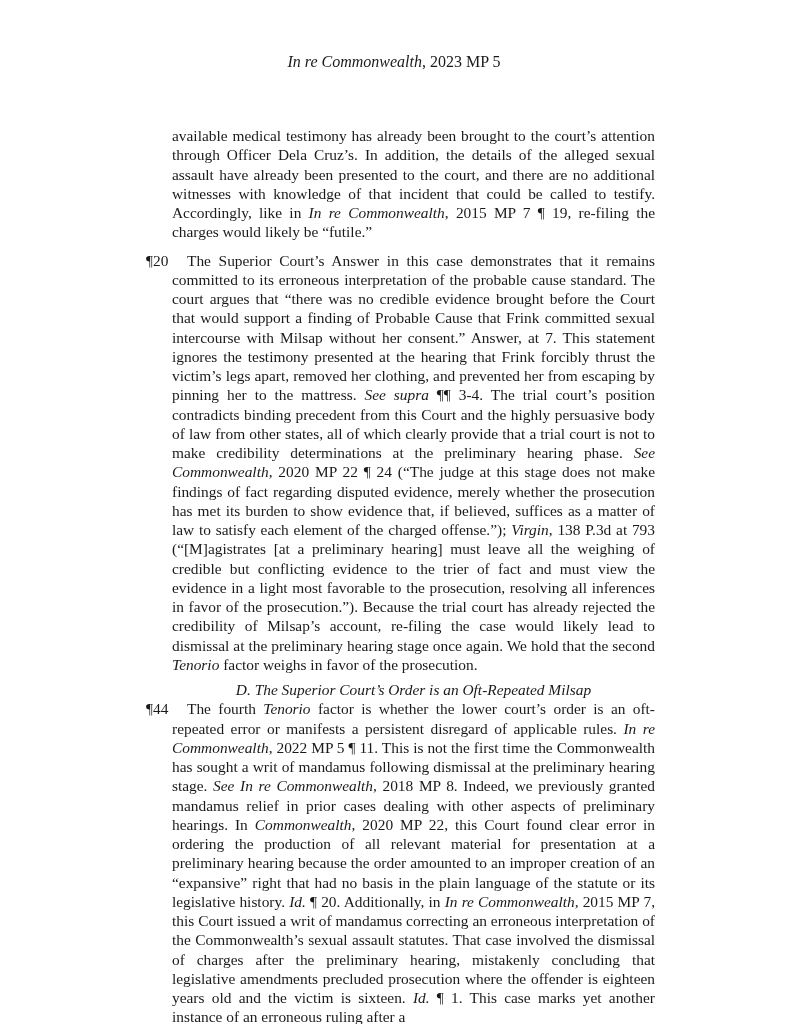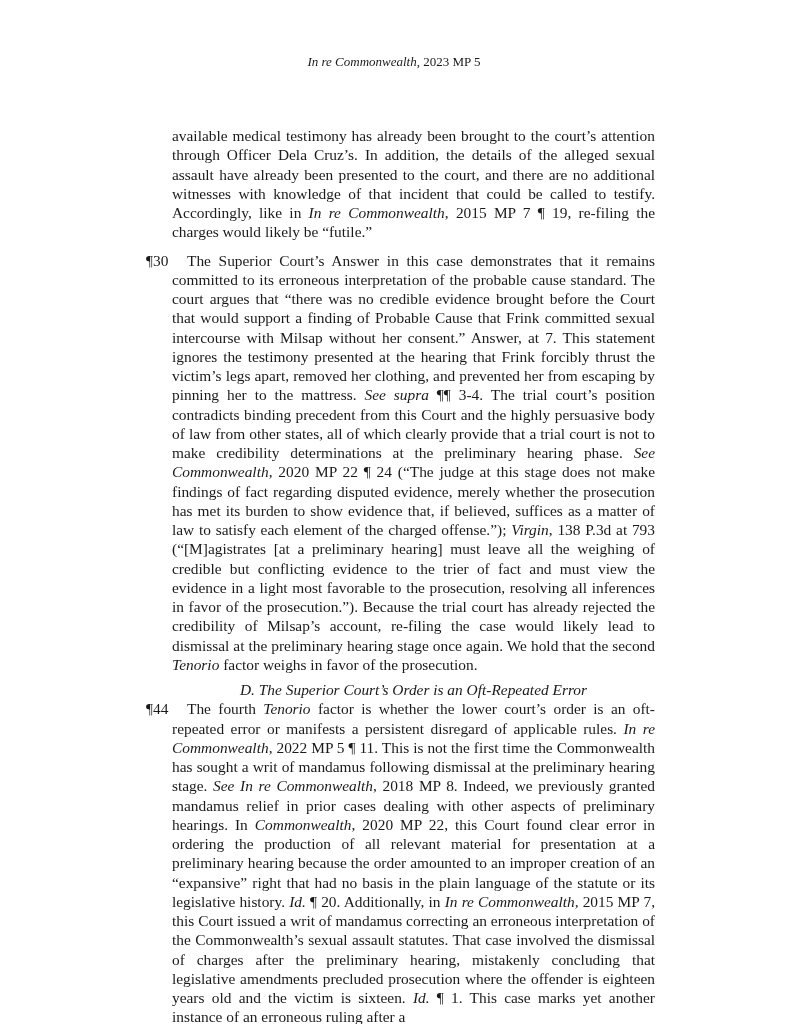--- a/index.html
+++ b/index.html
@@ -14,21 +14,21 @@
     overflow: hidden;
     font-family: "Liberation Serif", "DejaVu Serif", serif;
     color: #1a1a1a;
   }
   .header {
     position: absolute;
     top: 53px;
     left: 0;
     width: 788px;
     text-align: center;
-    font-size: 13px;
+    font-size: 16px;
     line-height: 18px;
   }
   .body-text {
     position: absolute;
     top: 114px;
     left: 172px;
     width: 483px;
     font-size: 15.4px;
     line-height: 19.25px;
     margin-top: 12px;
@@ -61,23 +61,23 @@
 <body>
 
 <div class="header">
   <i>In re Commonwealth</i><span>, 2023 MP 5</span>
 </div>
 
 <div class="body-text">
   <p class="para"><span>available medical testimony has already been brought to the court’s attention through Officer Dela Cruz’s. In addition, the details of the alleged sexual assault have already been presented to the court, and there are no additional witnesses with knowledge of that incident that could be called to testify. Accordingly, like in </span><i>In re Commonwealth</i><span>, 2015 MP 7 ¶ 19, re-filing the charges would likely be “futile.”</span></p>
 
   <p class="para gap">
-    <span class="para-mark"><span>¶</span><span class="para-num">30</span></span>
+    <span class="para-mark"><span>¶</span><span class="para-num">20</span></span>
     <span class="para-content" style="display: inline;"><span style="display: inline-block; width: 15px;"></span><span>The Superior Court’s Answer in this case demonstrates that it remains committed to its erroneous interpretation of the probable cause standard. The court argues that “there was no credible evidence brought before the Court that would support a finding of Probable Cause that Frink committed sexual intercourse with Milsap without her consent.” Answer, at 7. This statement ignores the testimony presented at the hearing that Frink forcibly thrust the victim’s legs apart, removed her clothing, and prevented her from escaping by pinning her to the mattress. </span><i>See supra</i><span> ¶¶ 3-4. The trial court’s position contradicts binding precedent from this Court and the highly persuasive body of law from other states, all of which clearly provide that a trial court is not to make credibility determinations at the preliminary hearing phase. </span><i>See Commonwealth</i><span>, 2020 MP 22 ¶ 24 (“The judge at this stage does not make findings of fact regarding disputed evidence, merely whether the prosecution has met its burden to show evidence that, if believed, suffices as a matter of law to satisfy each element of the charged offense.”); </span><i>Virgin</i><span>, 138 P.3d at 793 (“[M]agistrates [at a preliminary hearing] must leave all the weighing of credible but conflicting evidence to the trier of fact and must view the evidence in a light most favorable to the prosecution, resolving all inferences in favor of the prosecution.”). Because the trial court has already rejected the credibility of Milsap’s account, re-filing the case would likely lead to dismissal at the preliminary hearing stage once again. We hold that the second </span><i>Tenorio</i><span> factor weighs in favor of the prosecution.</span></span>
   </p>
 
-  <p class="heading">D. The Superior Court’s Order is an Oft-Repeated Error</p>
+  <p class="heading">D. The Superior Court’s Order is an Oft-Repeated Milsap</p>
 
   <p class="para">
     <span class="para-mark"><span>¶</span><span class="para-num">44</span></span>
     <span class="para-content" style="display: inline;"><span style="display: inline-block; width: 15px;"></span><span>The fourth </span><i>Tenorio</i><span> factor is whether the lower court’s order is an oft-repeated error or manifests a persistent disregard of applicable rules. </span><i>In re Commonwealth</i><span>, 2022 MP 5 ¶ 11. This is not the first time the Commonwealth has sought a writ of mandamus following dismissal at the preliminary hearing stage. </span><i>See In re Commonwealth</i><span>, 2018 MP 8. Indeed, we previously granted mandamus relief in prior cases dealing with other aspects of preliminary hearings. In </span><i>Commonwealth</i><span>, 2020 MP 22, this Court found clear error in ordering the production of all relevant material for presentation at a preliminary hearing because the order amounted to an improper creation of an “expansive” right that had no basis in the plain language of the statute or its legislative history. </span><i>Id.</i><span> ¶ 20. Additionally, in </span><i>In re Commonwealth,</i><span> 2015 MP 7, this Court issued a writ of mandamus correcting an erroneous interpretation of the Commonwealth’s sexual assault statutes. That case involved the dismissal of charges after the preliminary hearing, mistakenly concluding that legislative amendments precluded prosecution where the offender is eighteen years old and the victim is sixteen. </span><i>Id.</i><span> ¶ 1. This case marks yet another instance of an erroneous ruling after a</span></span>
   </p>
 </div>
 
 </body></html>

